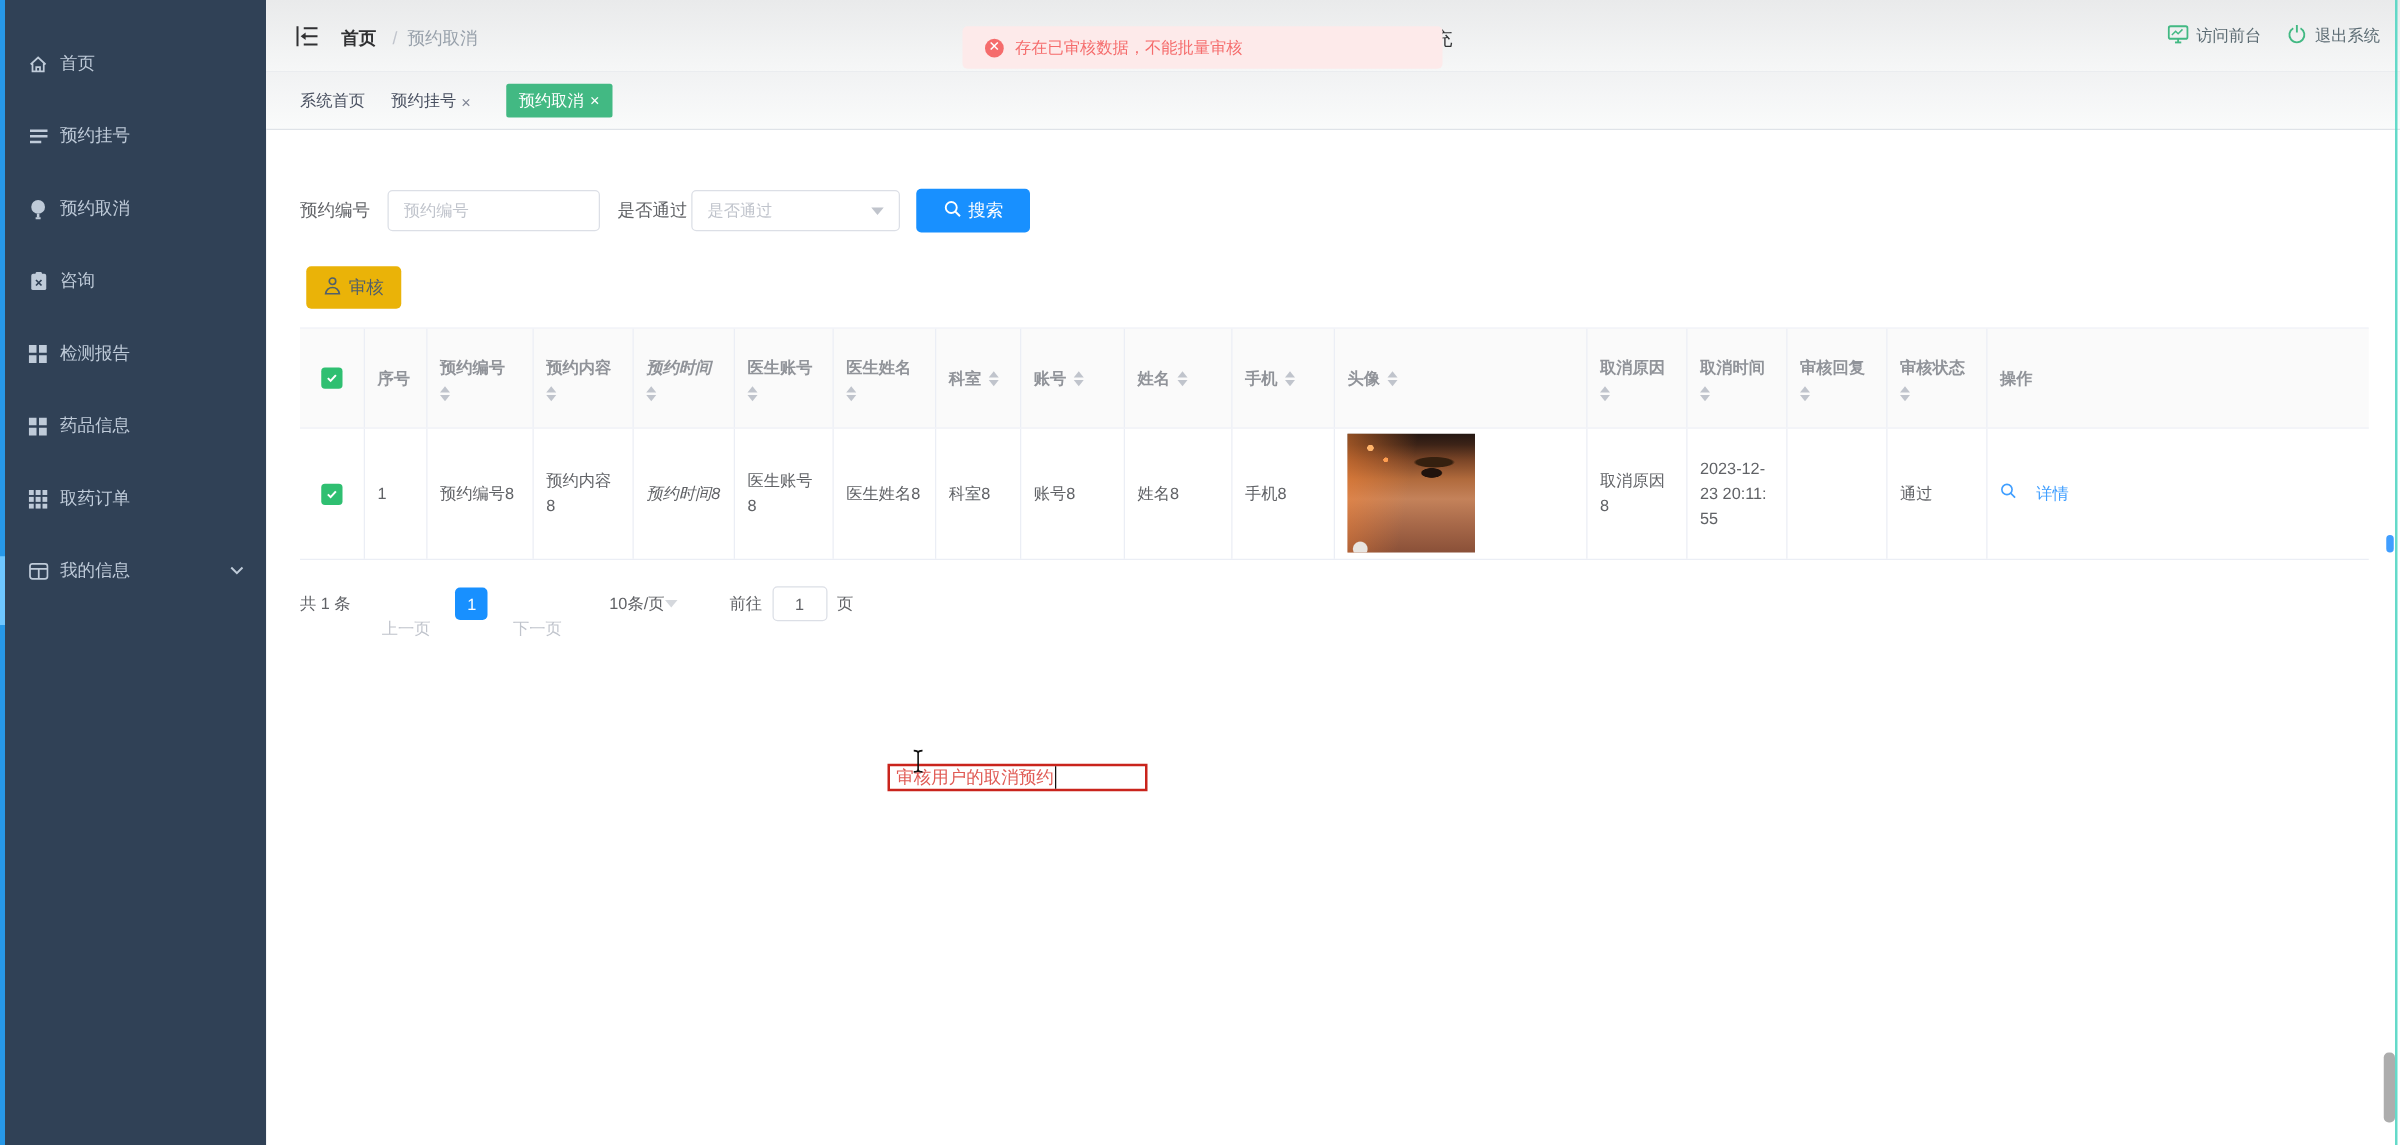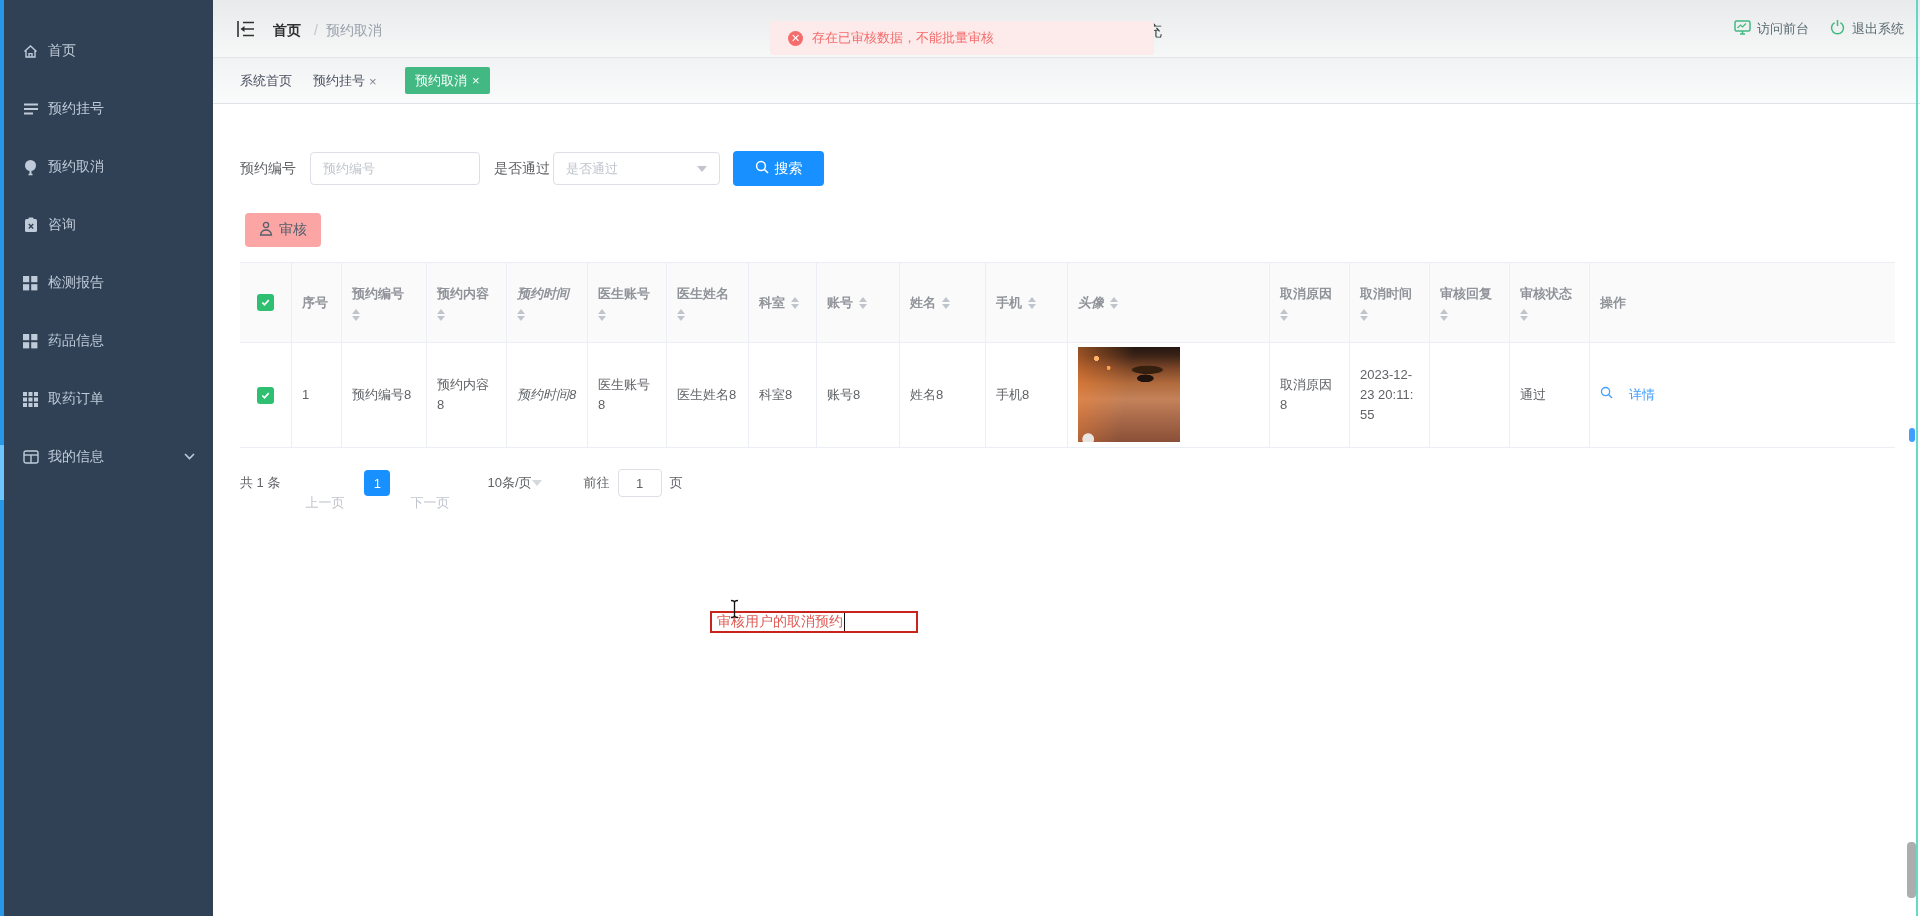--- a/index.html
+++ b/index.html
@@ -55,39 +55,39 @@
                font-family:"Liberation Sans", sans-serif; }
   .flt-input::placeholder { color:#c0c4cc; }
   .flt-select { position:absolute; top:152px; height:33px; border:1px solid #dcdfe6; border-radius:4px;
                 background:#fff; display:flex; align-items:center; padding:0 12px; cursor:pointer; }
   .flt-select .ph { color:#c0c4cc; font-size:13px; flex:1; }
   .sel-caret { width:0; height:0; border-left:5px solid transparent; border-right:5px solid transparent;
                border-top:6px solid #c0c4cc; }
   .search-btn { position:absolute; left:520px; top:151px; width:91px; height:35px; background:#1890ff;
                 border:none; border-radius:4px; color:#fff; font-size:14px; display:flex; align-items:center;
                 justify-content:center; gap:6px; cursor:pointer; font-family:"Liberation Sans", sans-serif; }
-  .audit-btn { position:absolute; left:32px; top:213px; width:76px; height:34px; background:#fca5a5;
+  .audit-btn { position:absolute; left:32px; top:213px; width:76px; height:34px; background:#eab308;
                border:none; border-radius:4px; color:#51606b; font-size:14px; display:flex; align-items:center;
                justify-content:center; gap:6px; cursor:pointer; font-family:"Liberation Sans", sans-serif; }
 
   
   .table { position:absolute; left:27px; top:262px; width:1655px; border-top:1px solid #ebeef5; }
   .tr { display:flex; width:1655px; }
   .thead { background:#fafafa; height:80px; border-bottom:1px solid #ebeef5; }
   .tbody { background:#fff; height:105px; border-bottom:1px solid #ebeef5; }
   .th, .td { border-right:1px solid #ebeef5; display:flex; align-items:center; justify-content:flex-start;
              padding:8px 10px; font-size:13px; overflow:hidden; }
   .th:last-child, .td:last-child { border-right:none; }
   .th { color:#909399; font-weight:bold; }
   .td { color:#606266; line-height:20px; word-break:break-all; }
   .th.stack { flex-direction:column; justify-content:center; align-items:flex-start; gap:6px; }
   .th.inline { flex-direction:row; gap:6px; }
   .c0{width:52px; justify-content:center;} .c1{width:50px;} .c2{width:85px;} .c3{width:80px;}
   .c4{width:81px;font-style:italic;} .c5{width:79px;} .c6{width:82px;} .c7{width:68px;} .c8{width:83px;}
-  .c9{width:86px;} .c10{width:82px;} .c11{width:202px;font-style:italic;} .c12{width:80px;} .c13{width:80px;}
+  .c9{width:86px;} .c10{width:82px;} .c11{width:202px;} .c12{width:80px;} .c13{width:80px;}
   .c14{width:80px;} .c15{width:80px;} .c16{width:305px;}
   .sorters { display:inline-flex; flex-direction:column; gap:2px; }
   .car-up { width:0; height:0; border-left:4px solid transparent; border-right:4px solid transparent;
             border-bottom:5px solid #c0c4cc; }
   .car-dn { width:0; height:0; border-left:4px solid transparent; border-right:4px solid transparent;
             border-top:5px solid #c0c4cc; }
   .checkbox { width:17px; height:17px; background:#2fbf71; border-radius:3px; display:flex;
               align-items:center; justify-content:center; cursor:pointer; }
   .avatar { width:102px; height:95px; margin-top:-4px; align-self:flex-start;
     background:

